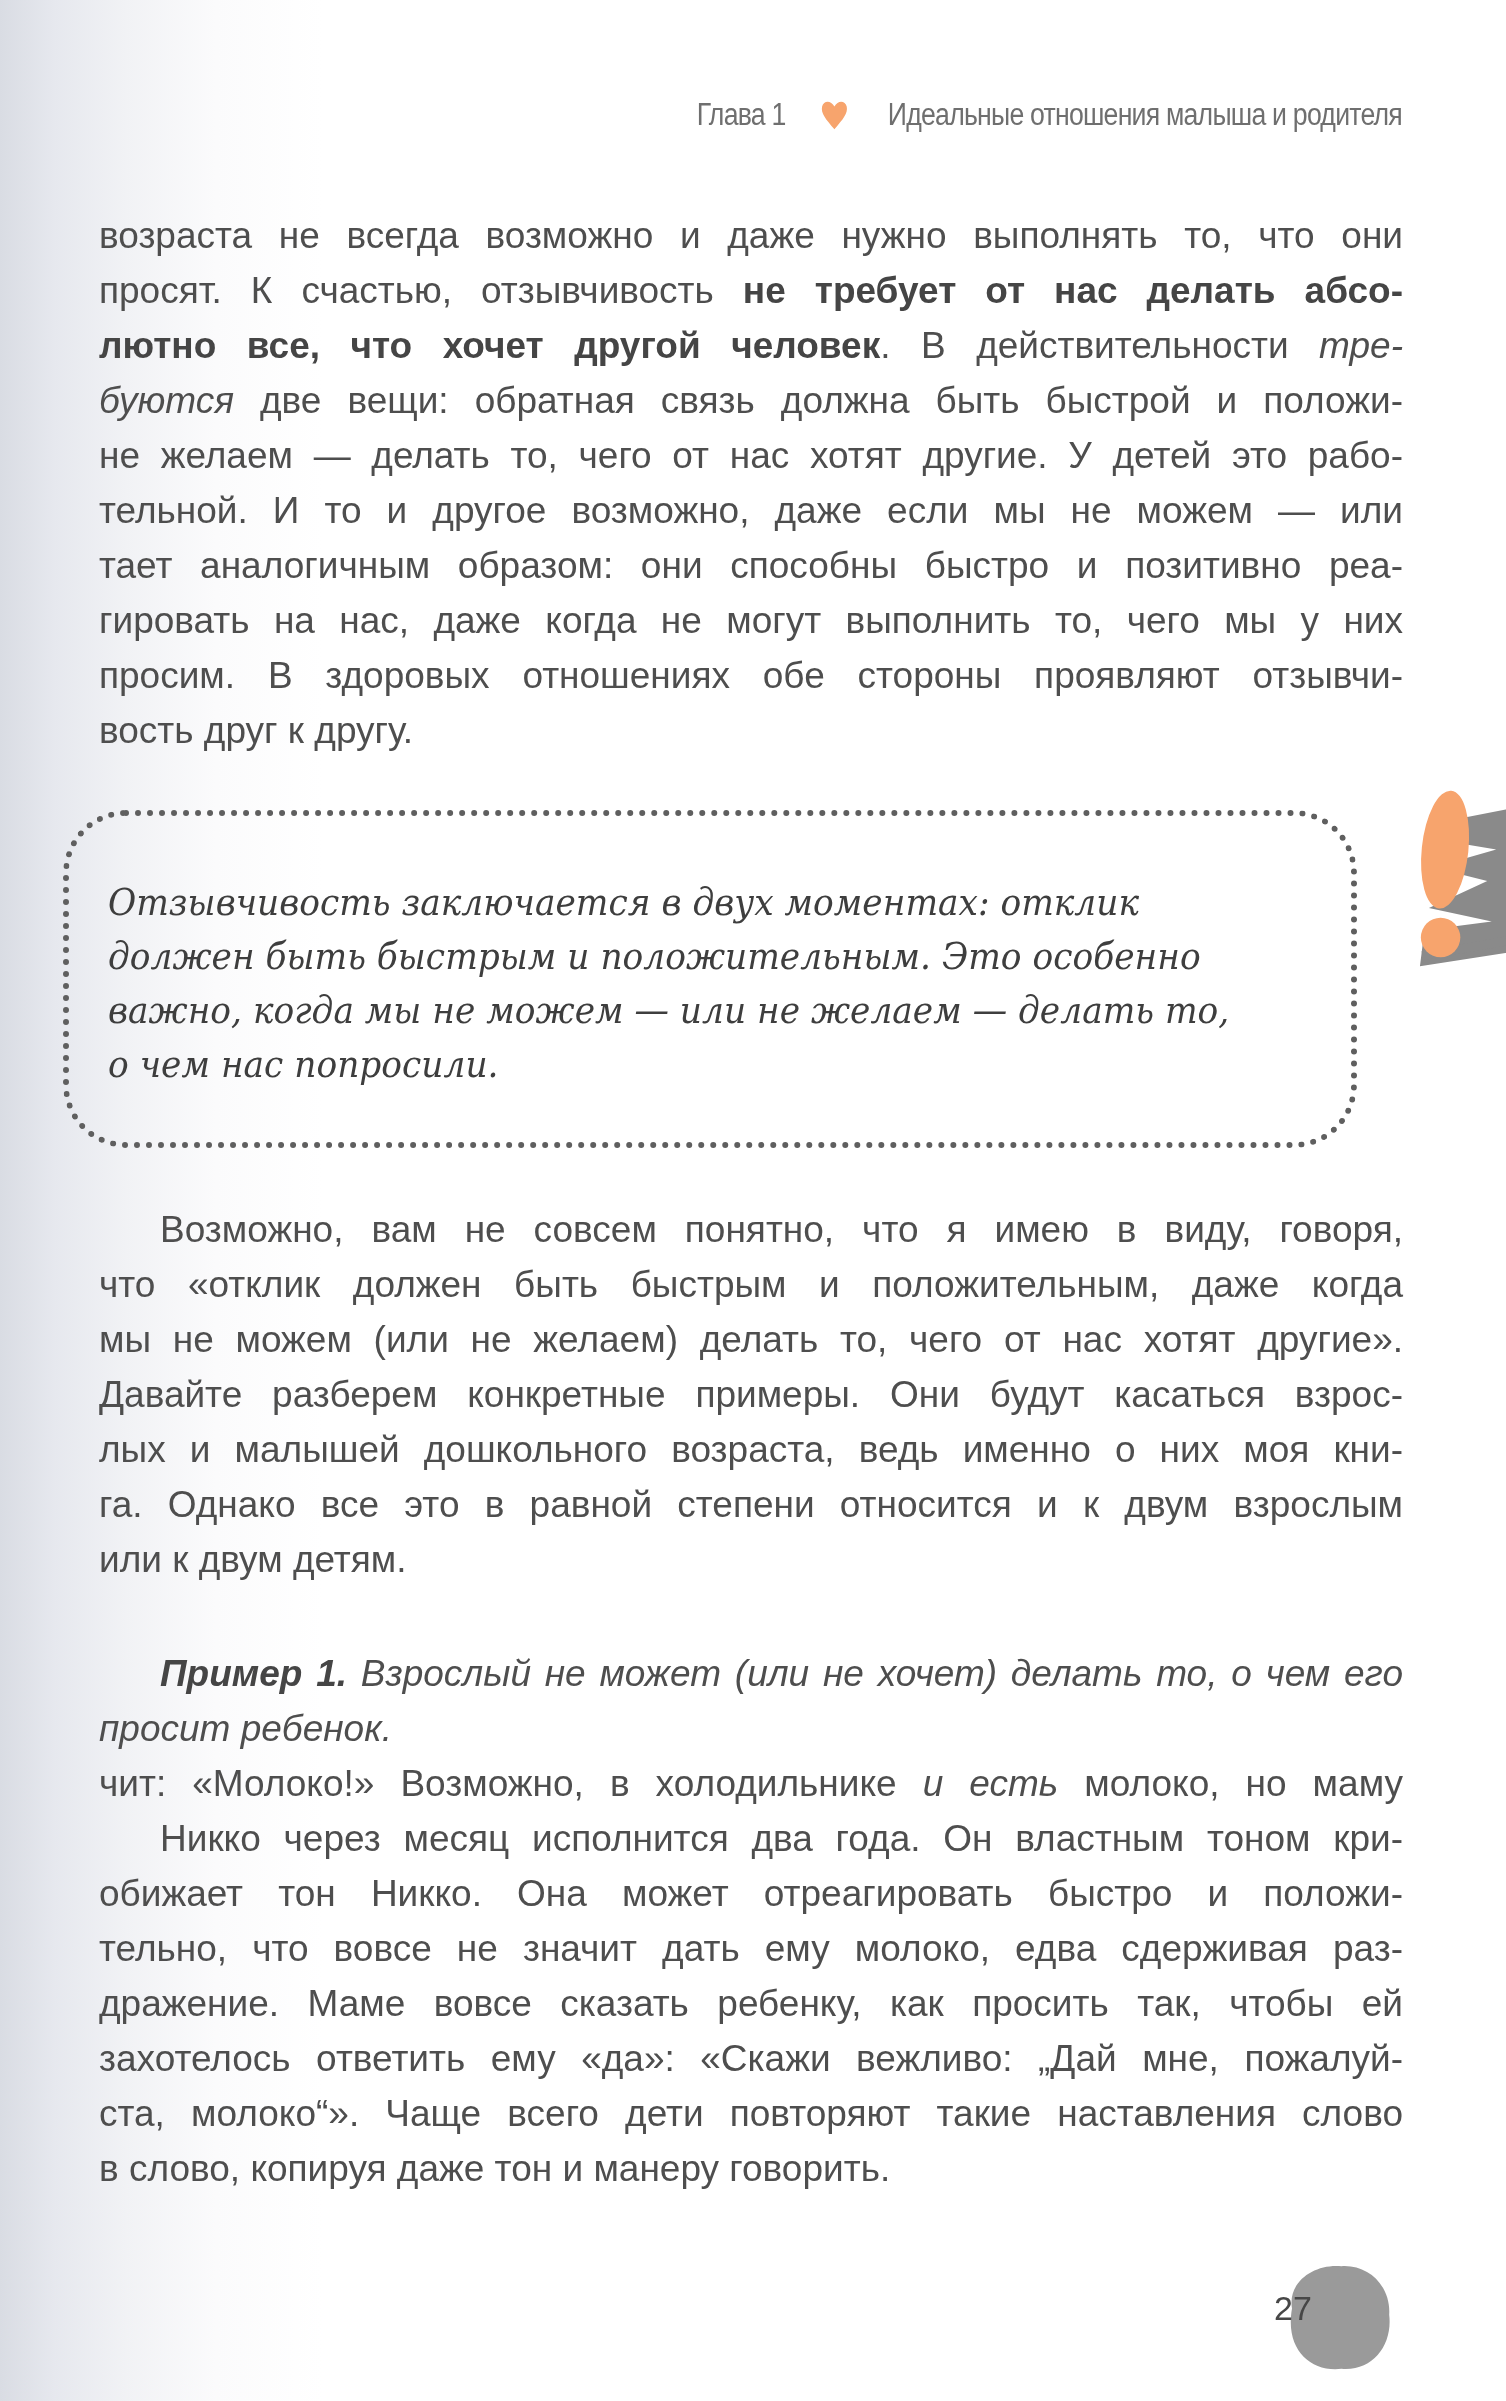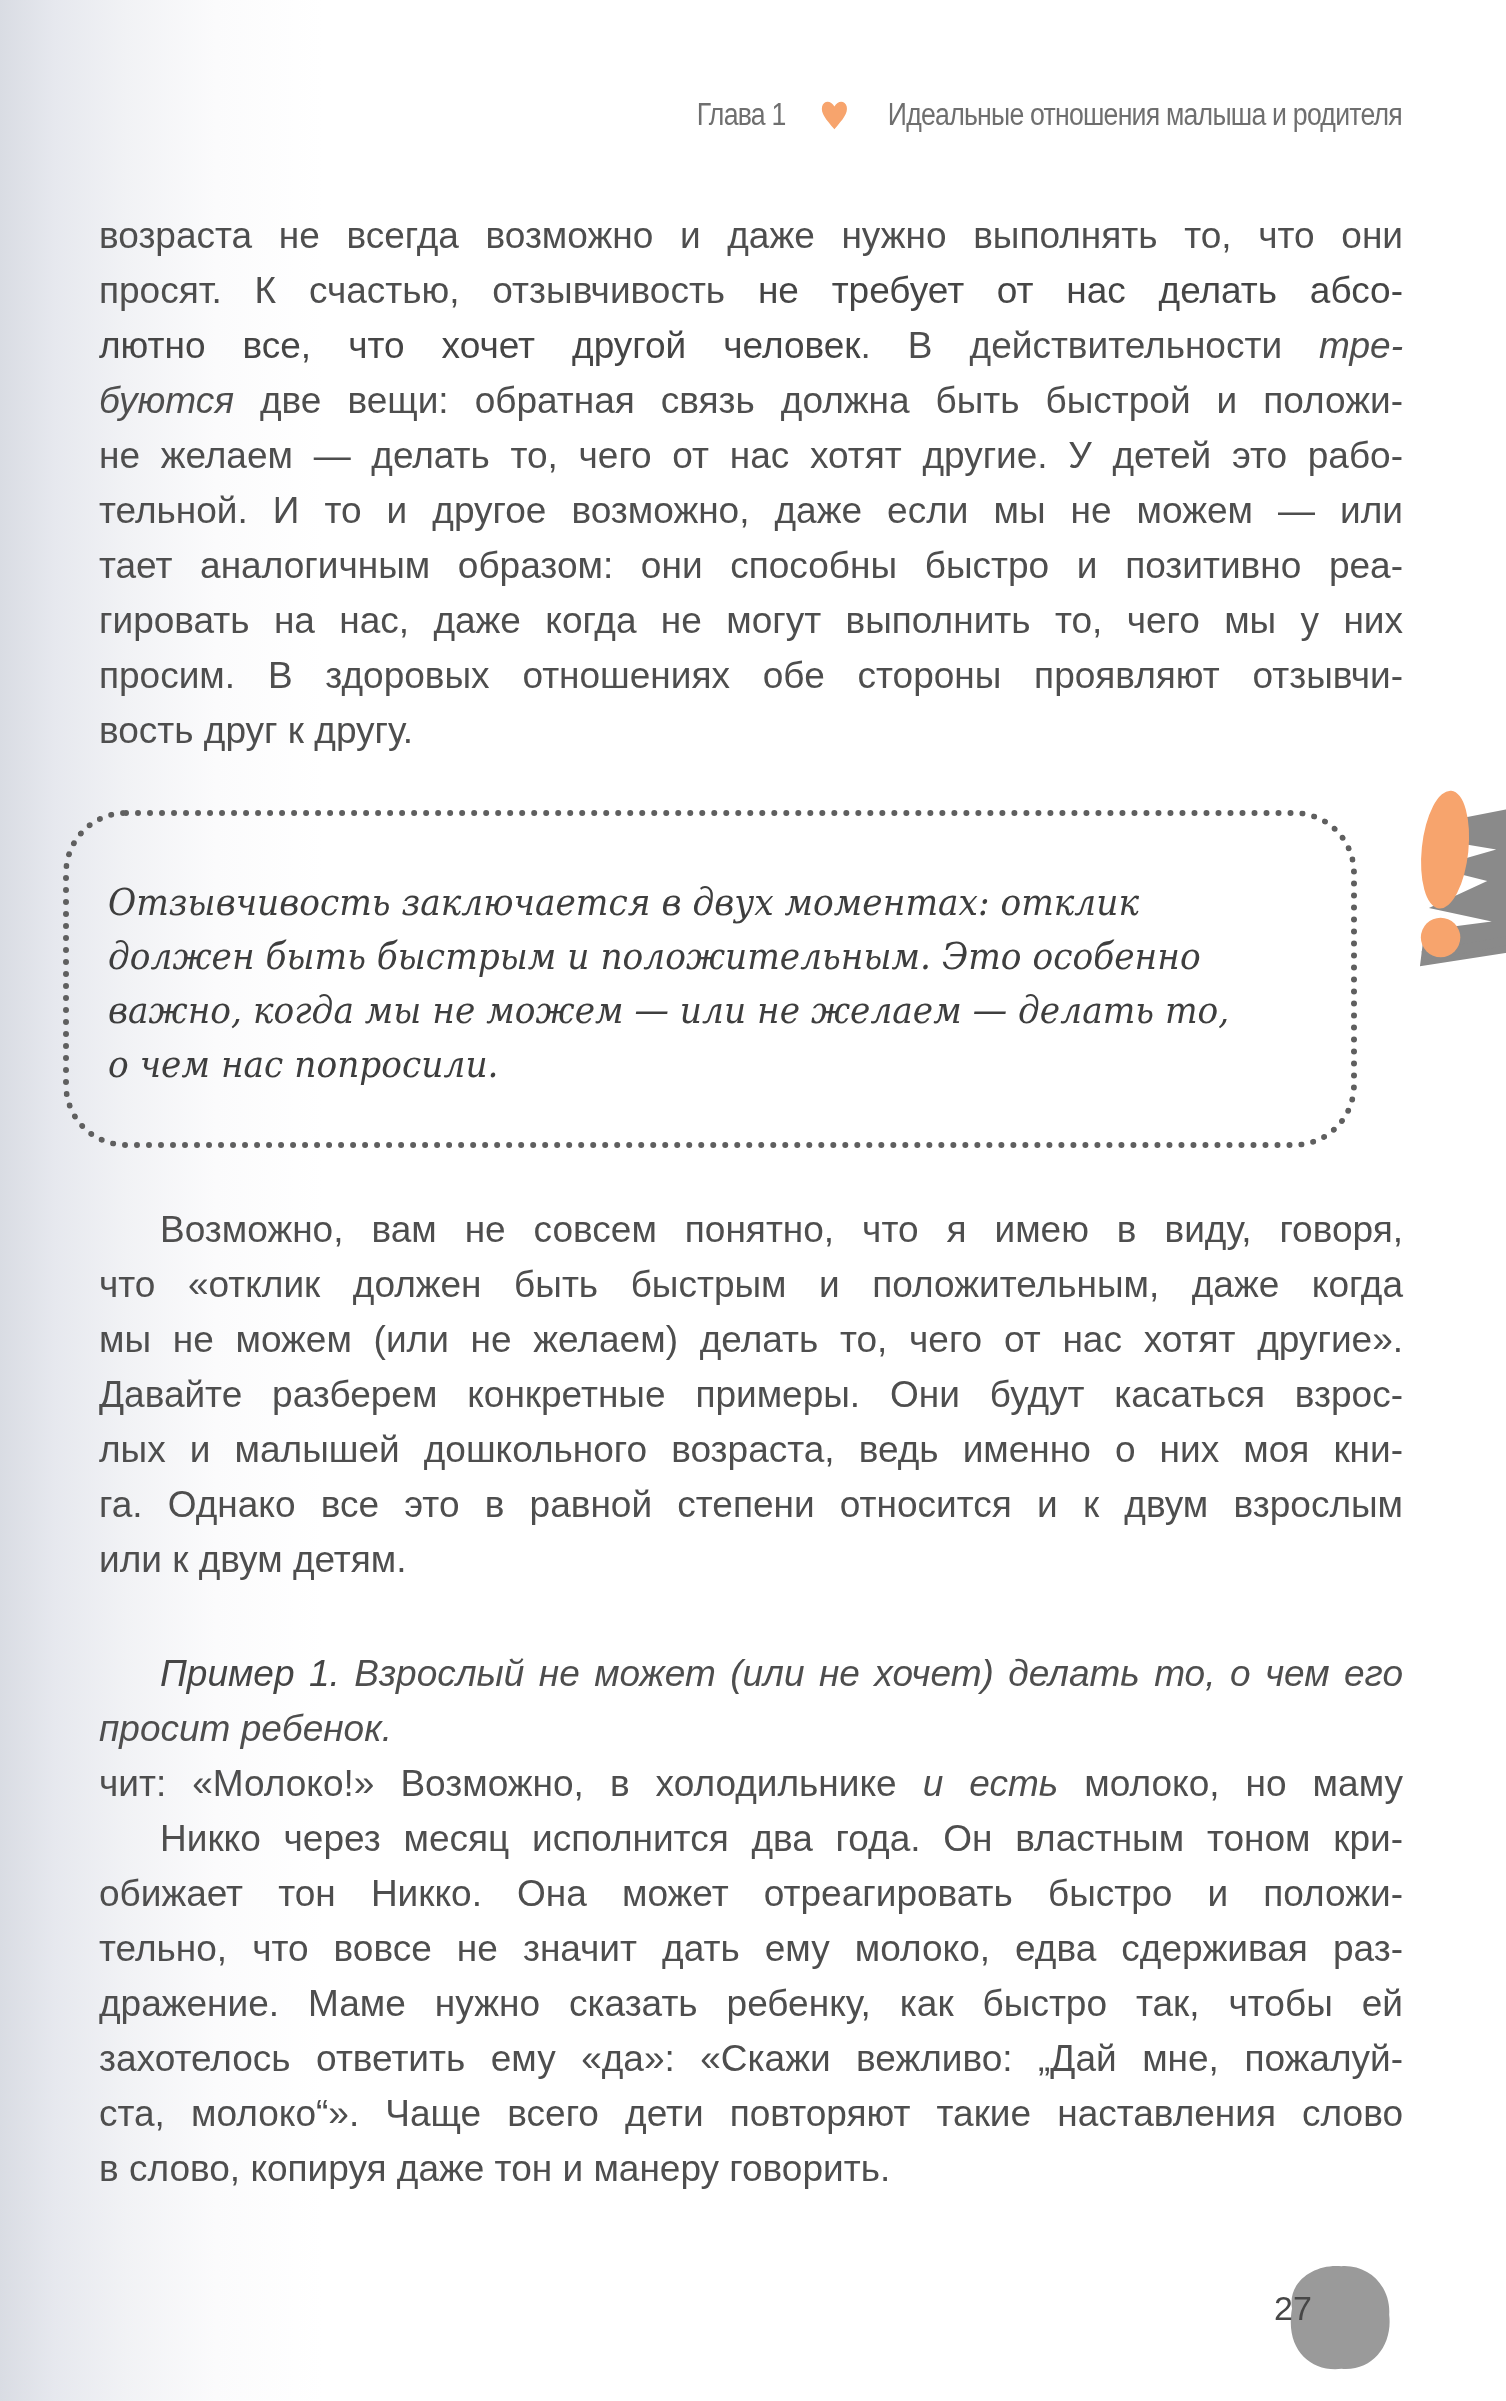--- a/index.html
+++ b/index.html
@@ -18,21 +18,21 @@
   .header .chapter { margin-right: 40px; }
   .header .heart { width: 34px; height: 32px; margin-right: 45px; display: inline-block; }
   .text-block {
     position: absolute; left: 75px; width: 1328px;
     font-size: 37px; line-height: 55px; color: #4e4e4e;
     text-align: justify; text-align-last: left;
   }
   .line { display: block; white-space: nowrap; text-align-last: justify; margin-left: 24px; }
   .line.last { text-align-last: left; }
   .indent { padding-left: 61px; }
-  b { font-weight: normal; color: #454545; }
+  b { font-weight: bold; color: #454545; }
   i { font-style: italic; }
   .callout {
     position: absolute; left: 63px; top: 810px; width: 1294px; height: 338px;
     border: 6.3px dotted #5f5f5f; border-radius: 63px; box-sizing: border-box;
   }
   .callout-text {
     position: absolute; left: 108px; top: 876px; width: 1249px;
     font-family: "DejaVu Serif", serif; font-style: italic;
     font-size: 37px; line-height: 54px; color: #3e3e3e;
     transform: scaleX(0.93); transform-origin: left top;
@@ -95,21 +95,21 @@
   <span class="line last">или к двум детям.</span>
 </div>
 
 <div class="text-block" style="top:1646px;">
   <span class="line indent"><b><i>Пример 1.</i></b><i> Взрослый не может (или не хочет) делать то, о чем его</i></span>
   <span class="line last"><i>просит ребенок.</i></span>
   <span class="line"><span>чит: «Молоко!» Возможно, в холодильнике </span><i>и есть</i><span> молоко, но маму</span></span>
   <span class="line indent">Никко через месяц исполнится два года. Он властным тоном кри-</span>
   <span class="line">обижает тон Никко. Она может отреагировать быстро и положи-</span>
   <span class="line">тельно, что вовсе не значит дать ему молоко, едва сдерживая раз-</span>
-  <span class="line">дражение. Маме нужно сказать ребенку, как быстро так, чтобы ей</span>
+  <span class="line">дражение. Маме вовсе сказать ребенку, как просить так, чтобы ей</span>
   <span class="line">захотелось ответить ему «да»: «Скажи вежливо: „Дай мне, пожалуй-</span>
   <span class="line">ста, молоко“». Чаще всего дети повторяют такие наставления слово</span>
   <span class="line last">в слово, копируя даже тон и манеру говорить.</span>
 </div>
 
 <svg class="page-num-blob" viewBox="0 0 140 130">
   <path d="M20 55 C 15 25, 45 5, 75 8 C 105 6, 130 30, 128 62 C 132 95, 110 125, 75 122 C 40 126, 12 100, 20 55 Z" fill="#9a9a9a"></path>
 </svg>
 <div class="page-num">27</div>
 

